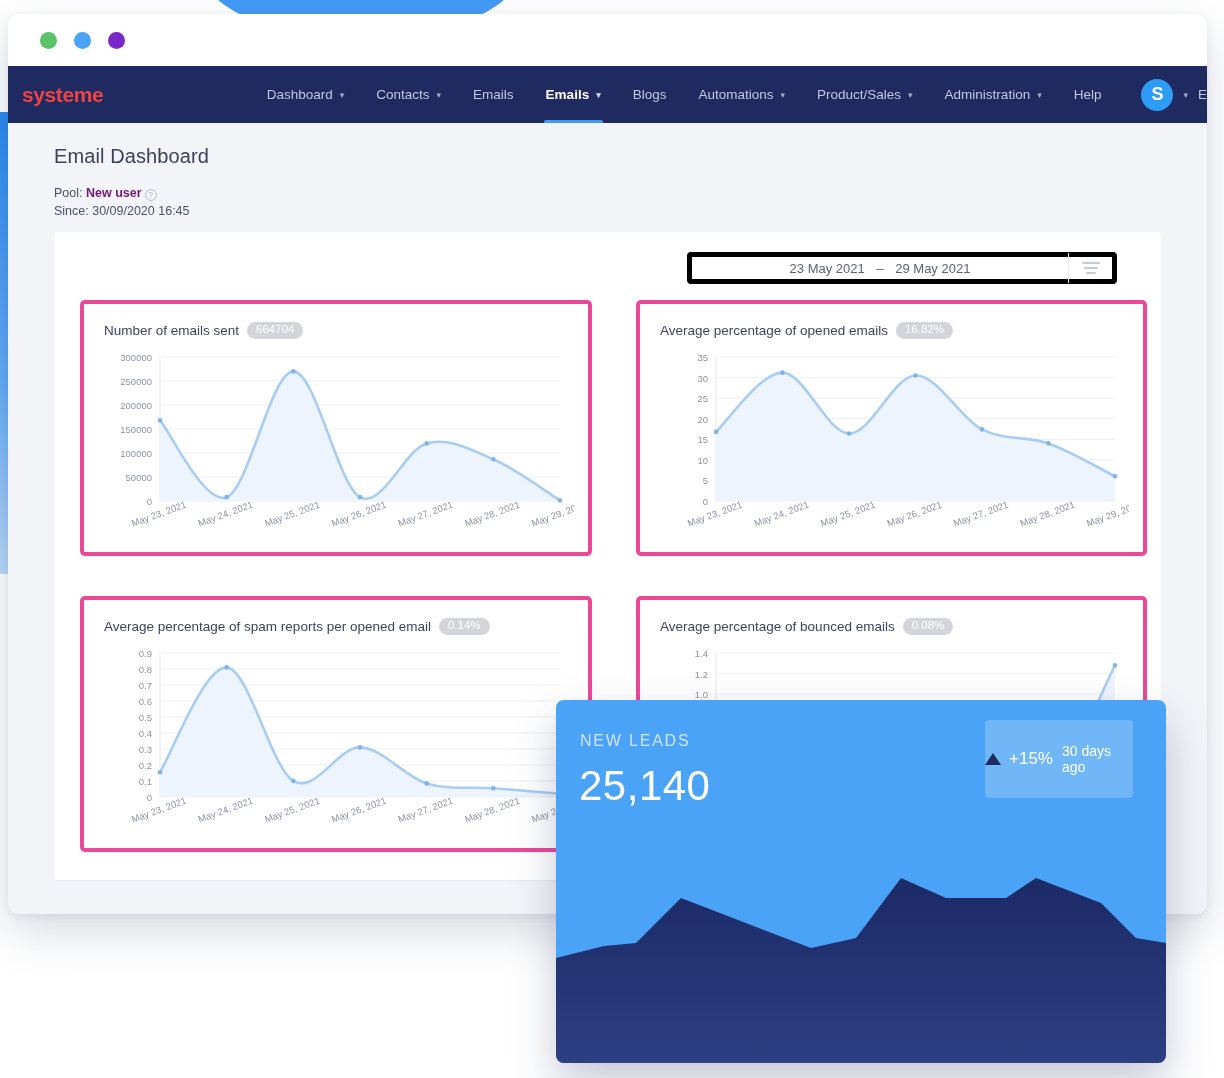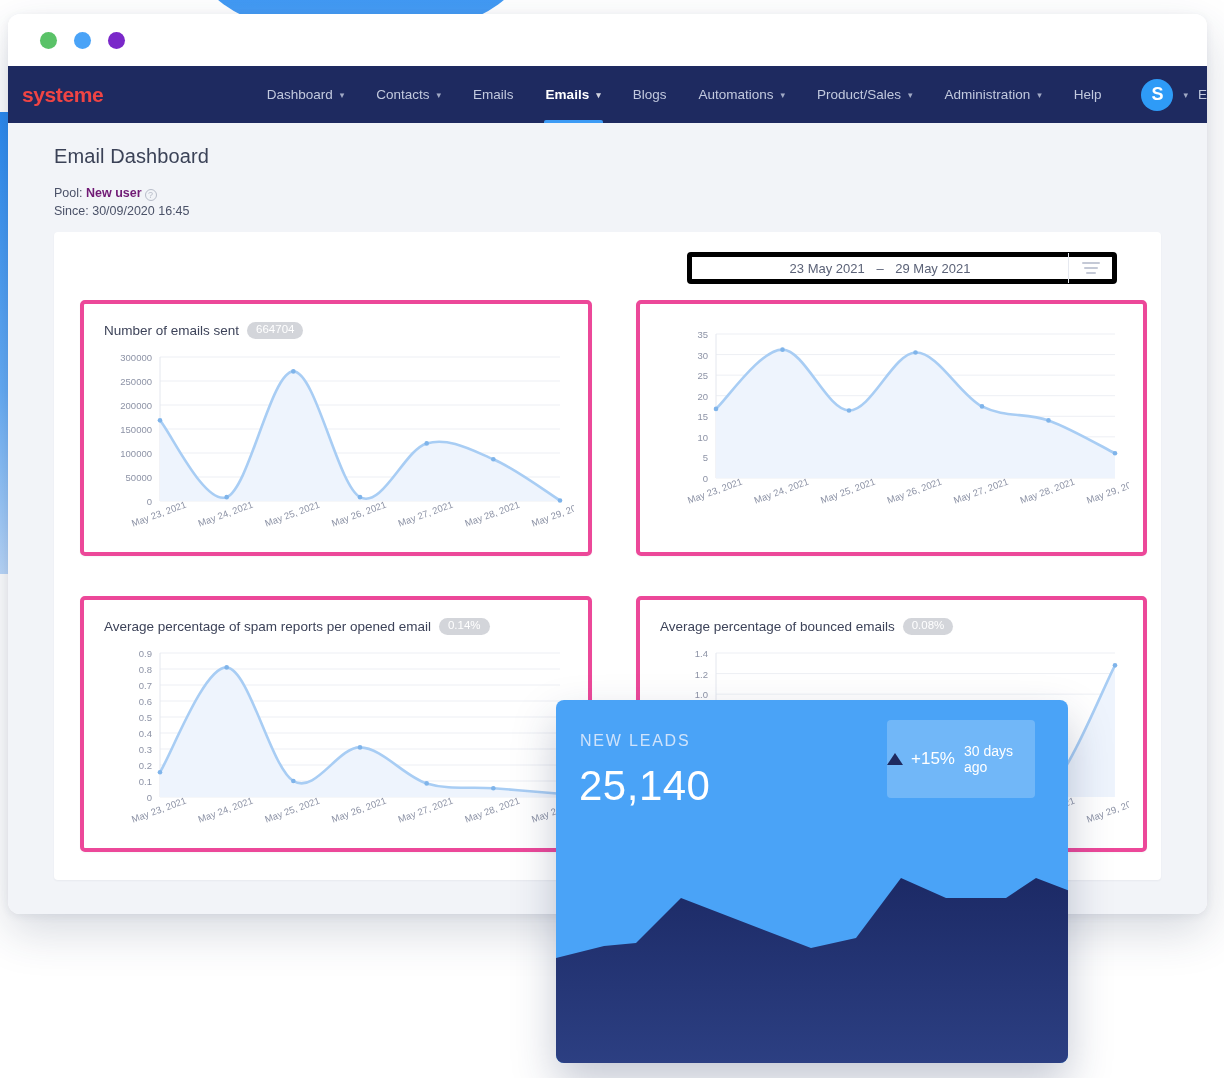--- a/index.html
+++ b/index.html
@@ -119,21 +119,21 @@
   .pill {
     background:#d3d5da; color:#ffffff; font-size:11.5px;
     border-radius:9px; padding:2px 9px 3px 9px; line-height:1;
   }
   .chartbox { position:relative; height: 208px; }
   .chartbox svg { display:block; }
 
   
   .statcard {
     position:absolute; left:556px; top:700px;
-    width:512px; height:363px;
+    width:610px; height:363px;
     background:#4aa3f7; border-radius:8px; overflow:hidden;
     box-shadow: 0 20px 44px rgba(30,45,90,.26);
     z-index: 9;
   }
   .stat-label {
     position:absolute; left:24px; top:32px;
     color:#cfe3fb; font-size:16px; letter-spacing:1.8px;
   }
   .stat-value {
     position:absolute; left:23px; top:62px;
@@ -274,20 +274,24 @@
                   <text x="195.33333333333334" y="172" font-size="9.5" fill="#8d93a6" text-anchor="middle" font-family="&quot;Liberation Sans&quot;, sans-serif" transform="rotate(-20 195.33333333333334 172)">May 25, 2021</text>
                   <text x="262" y="172" font-size="9.5" fill="#8d93a6" text-anchor="middle" font-family="&quot;Liberation Sans&quot;, sans-serif" transform="rotate(-20 262 172)">May 26, 2021</text>
                   <text x="328.6666666666667" y="172" font-size="9.5" fill="#8d93a6" text-anchor="middle" font-family="&quot;Liberation Sans&quot;, sans-serif" transform="rotate(-20 328.6666666666667 172)">May 27, 2021</text>
                   <text x="395.33333333333337" y="172" font-size="9.5" fill="#8d93a6" text-anchor="middle" font-family="&quot;Liberation Sans&quot;, sans-serif" transform="rotate(-20 395.33333333333337 172)">May 28, 2021</text>
                   <text x="462" y="172" font-size="9.5" fill="#8d93a6" text-anchor="middle" font-family="&quot;Liberation Sans&quot;, sans-serif" transform="rotate(-20 462 172)">May 29, 2021</text>
                 </svg>
               </div>
           </div>
 
           <div class="card">
+            <div class="card-title">
+              <span>Average percentage of opened emails</span>
+              <span class="pill">16.82%</span>
+            </div>
             <div class="chartbox">
                 <svg width="475" height="208" viewBox="0 0 475 208">
                   <line x1="62" y1="156" x2="461" y2="156" stroke="#edeff4" stroke-width="1"></line>
                   <text x="54" y="160" text-anchor="end" font-size="9.5" fill="#8d93a6" font-family="&quot;Liberation Sans&quot;, sans-serif">0</text>
                   <line x1="62" y1="135.42857142857144" x2="461" y2="135.42857142857144" stroke="#edeff4" stroke-width="1"></line>
                   <text x="54" y="139.42857142857144" text-anchor="end" font-size="9.5" fill="#8d93a6" font-family="&quot;Liberation Sans&quot;, sans-serif">5</text>
                   <line x1="62" y1="114.85714285714286" x2="461" y2="114.85714285714286" stroke="#edeff4" stroke-width="1"></line>
                   <text x="54" y="118.85714285714286" text-anchor="end" font-size="9.5" fill="#8d93a6" font-family="&quot;Liberation Sans&quot;, sans-serif">10</text>
                   <line x1="62" y1="94.28571428571429" x2="461" y2="94.28571428571429" stroke="#edeff4" stroke-width="1"></line>
                   <text x="54" y="98.28571428571429" text-anchor="end" font-size="9.5" fill="#8d93a6" font-family="&quot;Liberation Sans&quot;, sans-serif">15</text>

